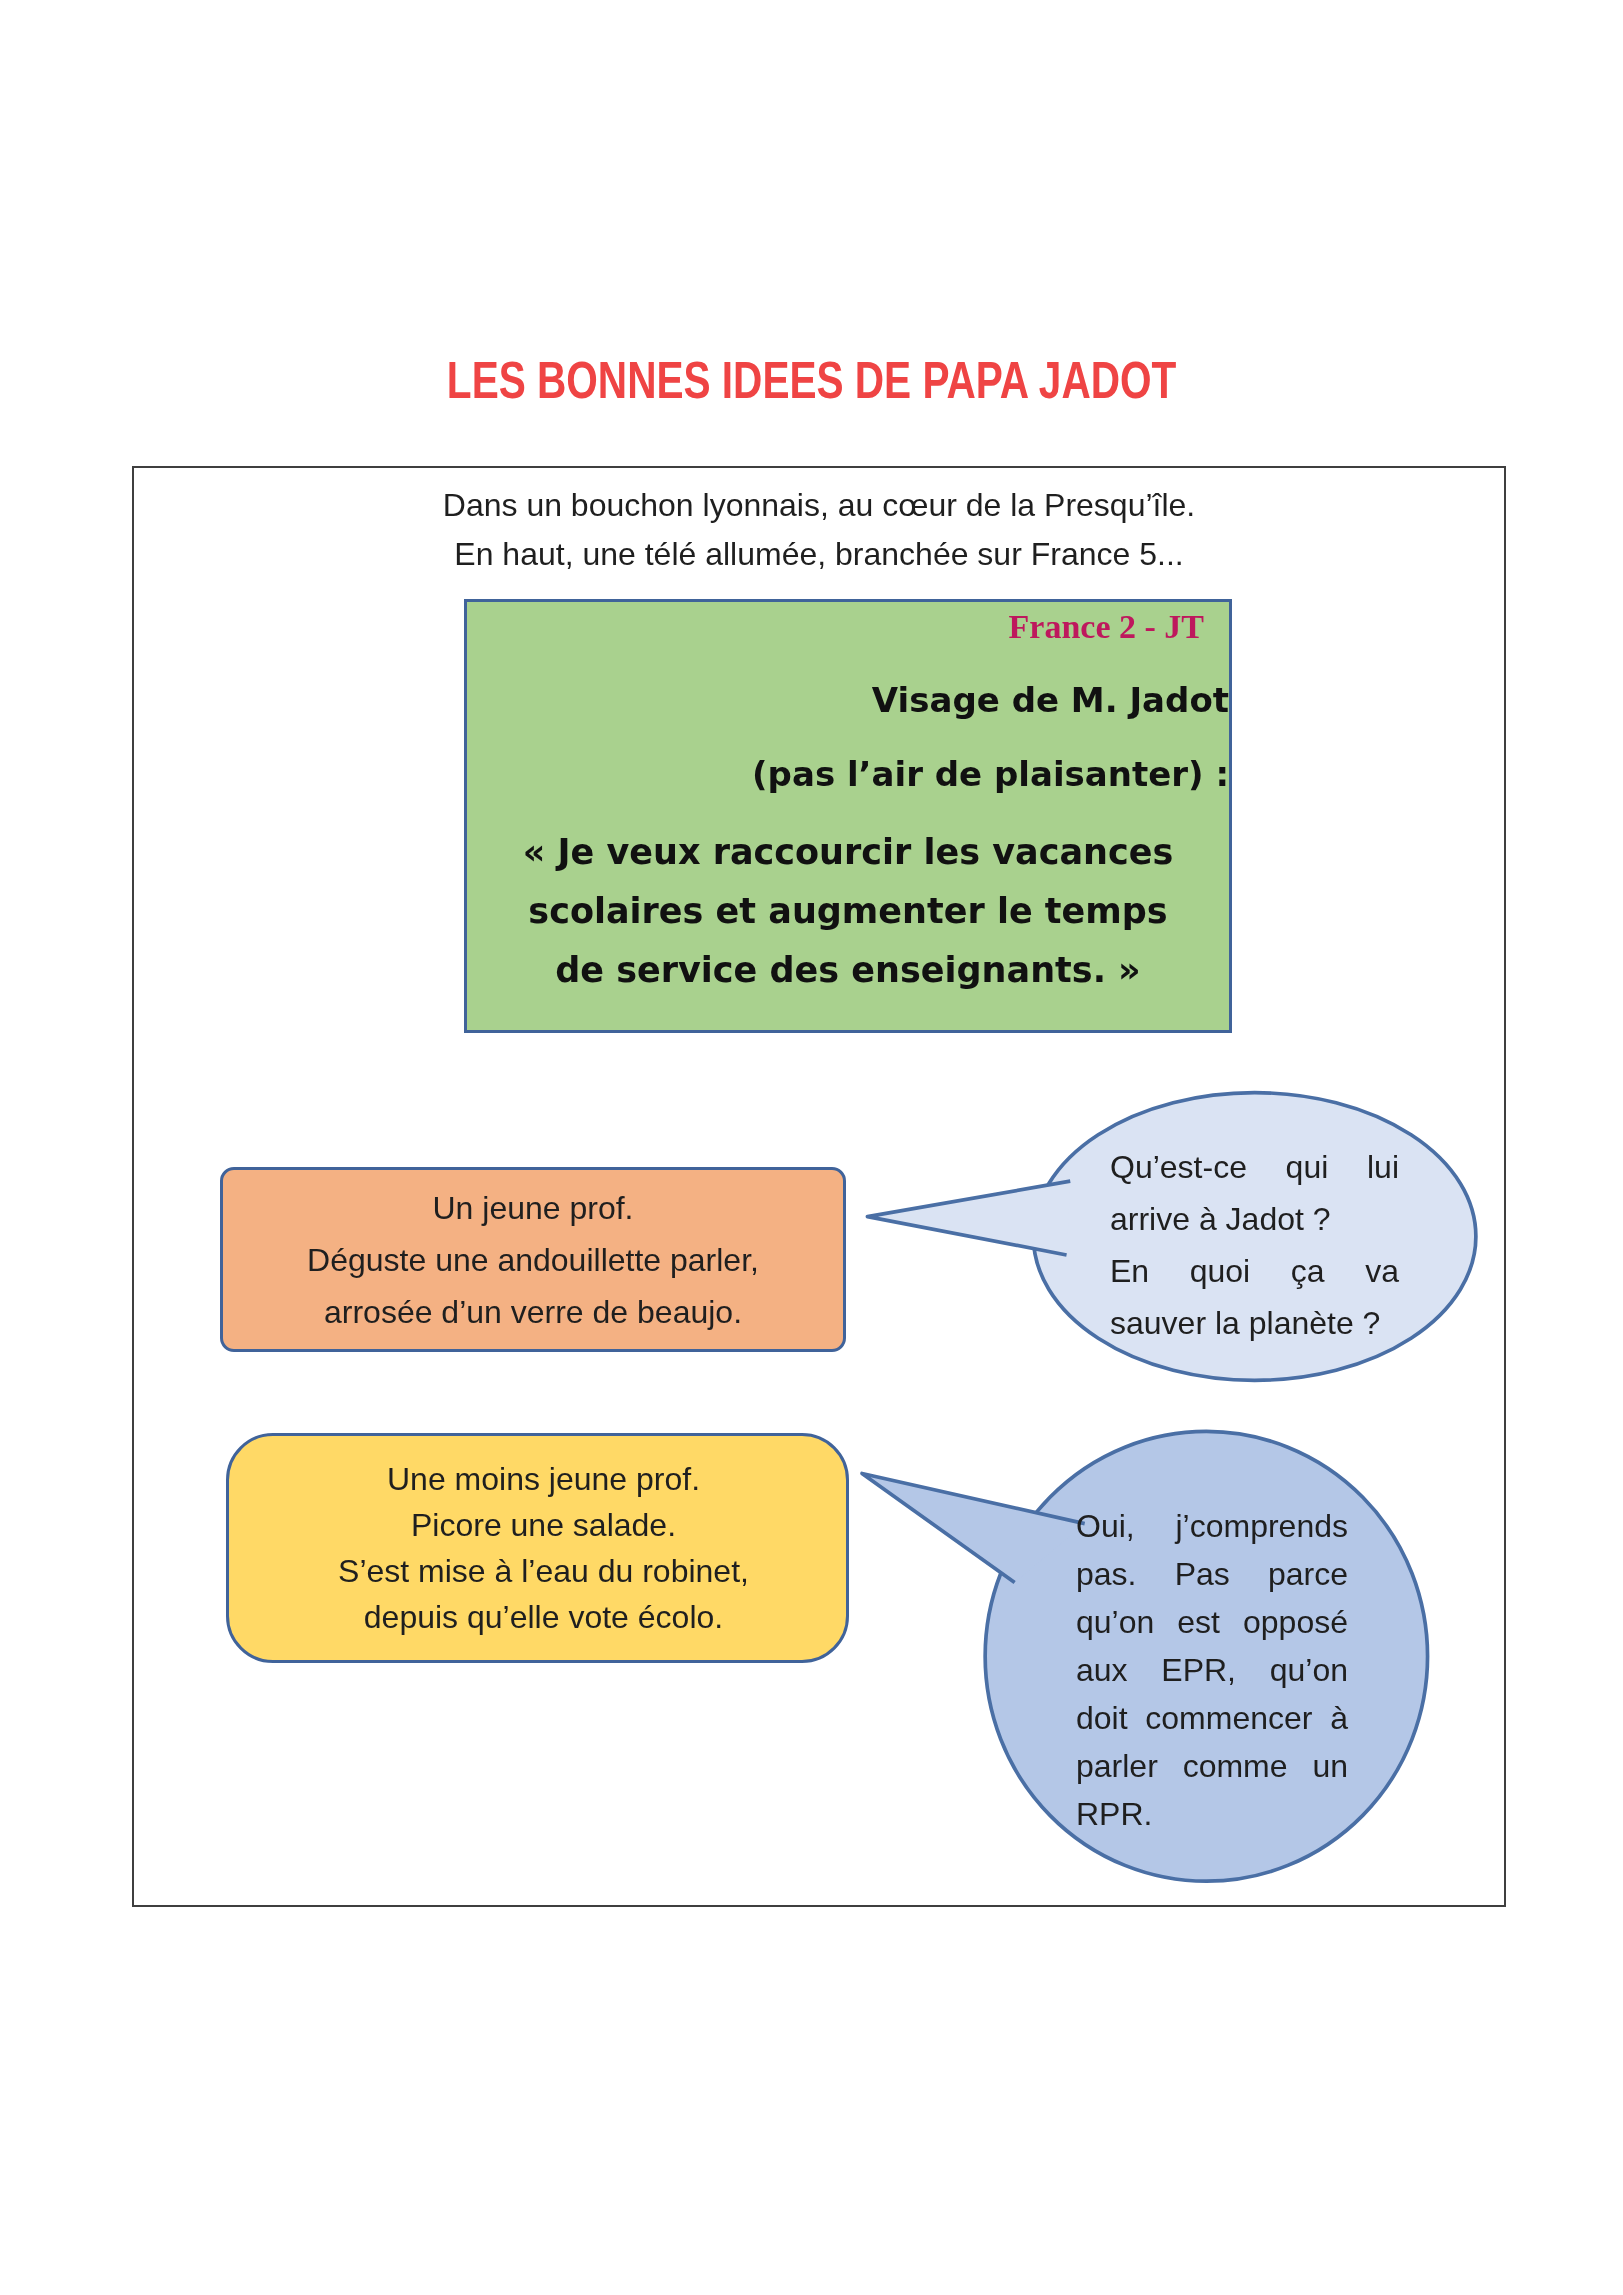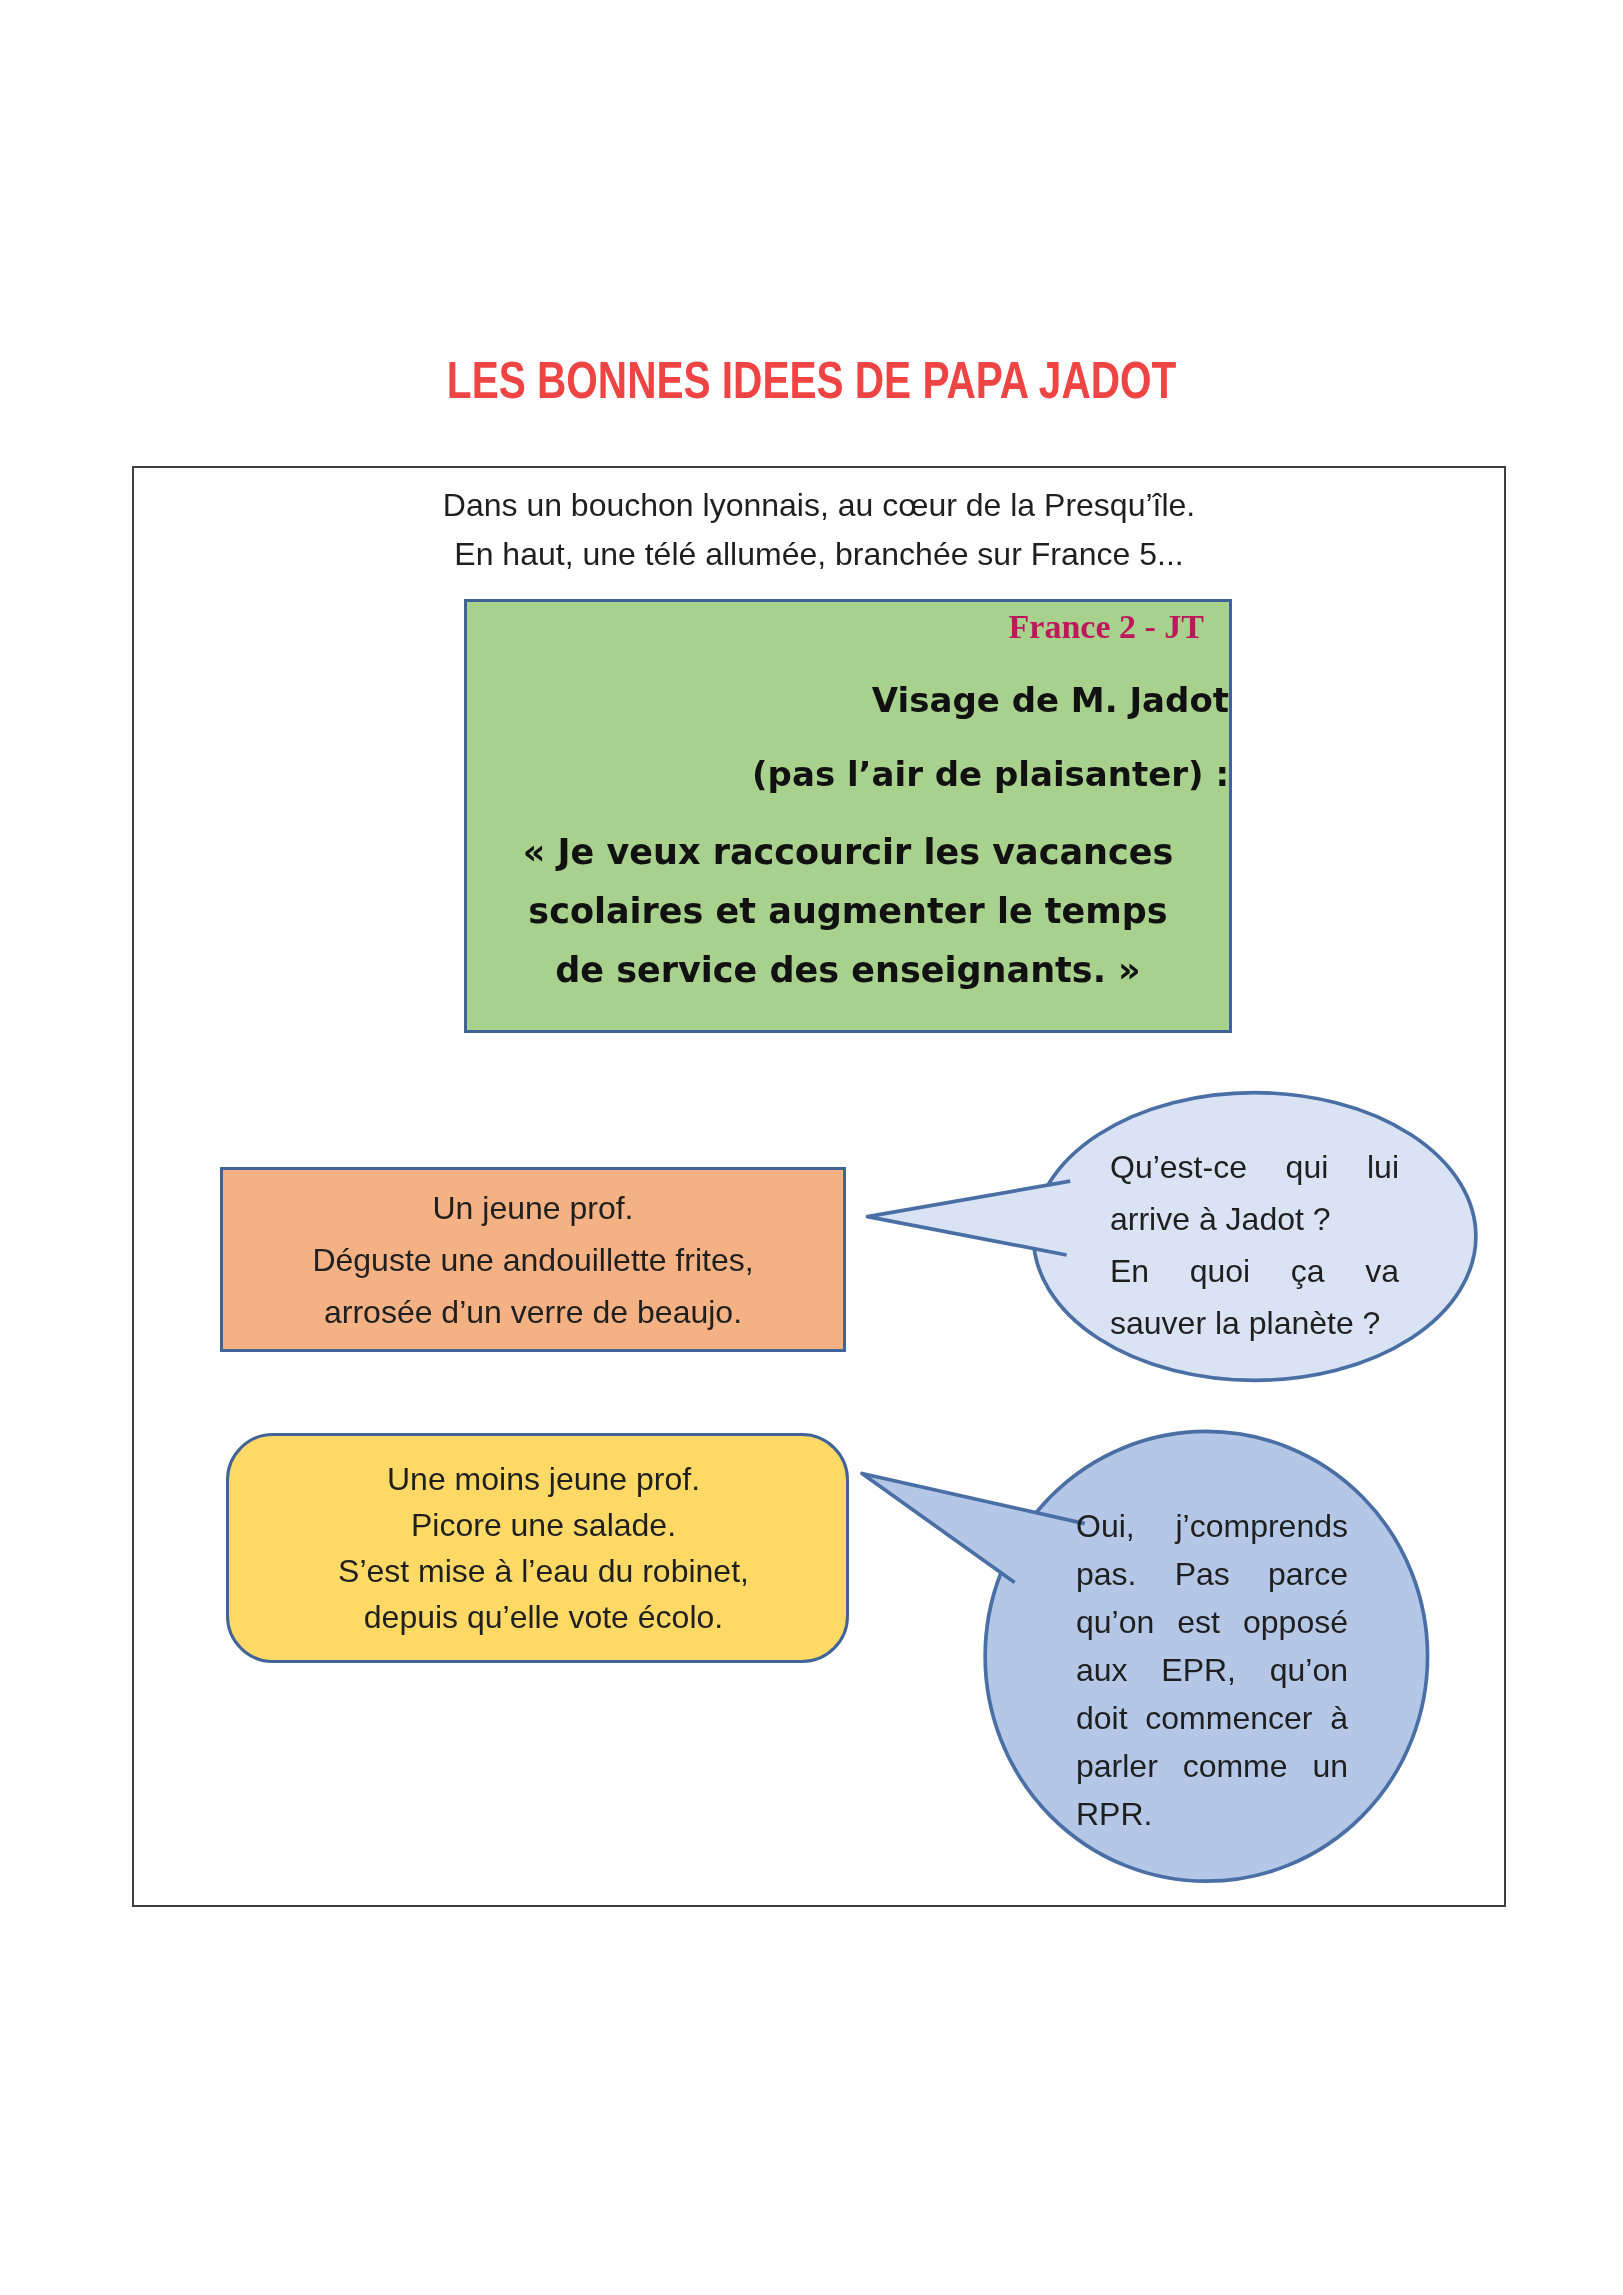--- a/index.html
+++ b/index.html
@@ -46,21 +46,21 @@
     font-weight:bold; font-size:34px; line-height:43px; color:#111;
   }
   .tv-quote{
     margin-top:26.6px; text-align:center;
     font-family:"DejaVu Sans", sans-serif; font-weight:bold; font-size:35px;
     line-height:59px; color:#111;
   }
   .card{
     position:absolute; box-sizing:border-box;
     display:flex; flex-direction:column; justify-content:center;
-    text-align:center; font-size:32px;
+    text-align:center; font-size:32px;border-radius:14px;
   }
   .card-orange{
     left:220px; top:1167px; width:626px; height:185px;
     background:var(--orange-fill); border:3px solid var(--panel-border);
     line-height:52px;
   }
   .card-yellow{
     left:226px; top:1433px; width:623px; height:230px;
     background:var(--yellow-fill); border:3px solid var(--panel-border);
     border-radius:47px; line-height:46px;padding-left:12px;
@@ -98,21 +98,21 @@
     <div class="tv-direction-2">(pas l’air de plaisanter)&nbsp;:</div>
     <div class="tv-quote">
         <div>«&nbsp;Je veux raccourcir les vacances</div>
         <div>scolaires et augmenter le temps</div>
         <div>de service des enseignants.&nbsp;»</div>
       </div>
   </div>
 
   <div class="card card-orange">
       <div>Un jeune prof.</div>
-      <div>Déguste une andouillette frites,</div>
+      <div>Déguste une andouillette parler,</div>
       <div>arrosée d’un verre de beaujo.</div>
     </div>
 
   <svg class="bubble-svg b1" width="649" height="325" viewBox="0 0 880 440">
     <ellipse cx="550" cy="220" rx="300" ry="195" style="fill:var(--bubble1-fill); stroke:var(--bubble-border); stroke-width:5;"></ellipse>
     <path d="M 25,193 L 300,145 L 295,245 Z" style="fill:var(--bubble1-fill); stroke:none;"></path>
     <path d="M 300,145 L 25,193 L 295,245" style="fill:none; stroke:var(--bubble-border); stroke-width:5; stroke-linejoin:round;"></path>
   </svg>
   <div class="bubble-text bt1">
       <div>

